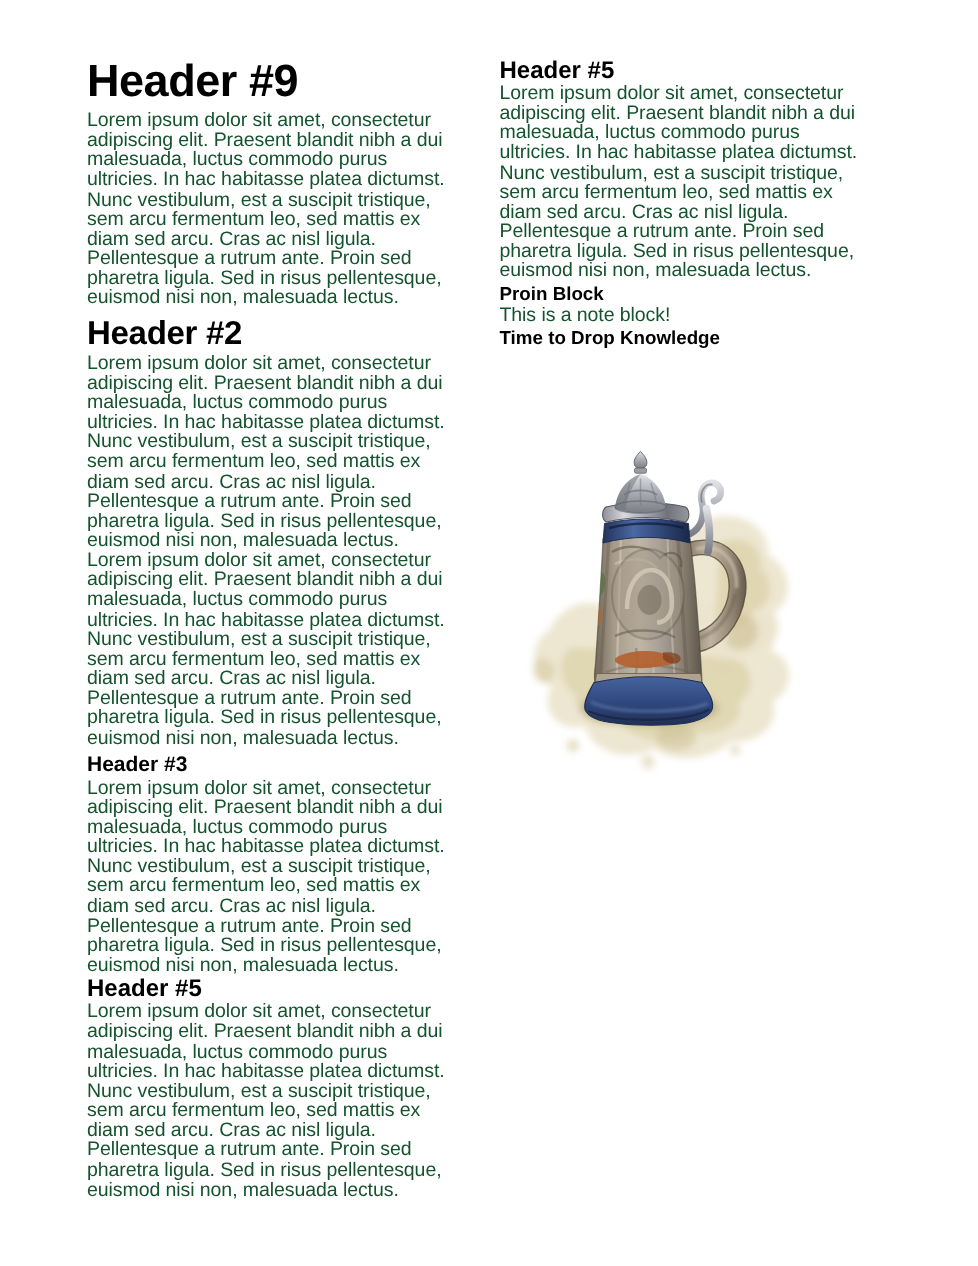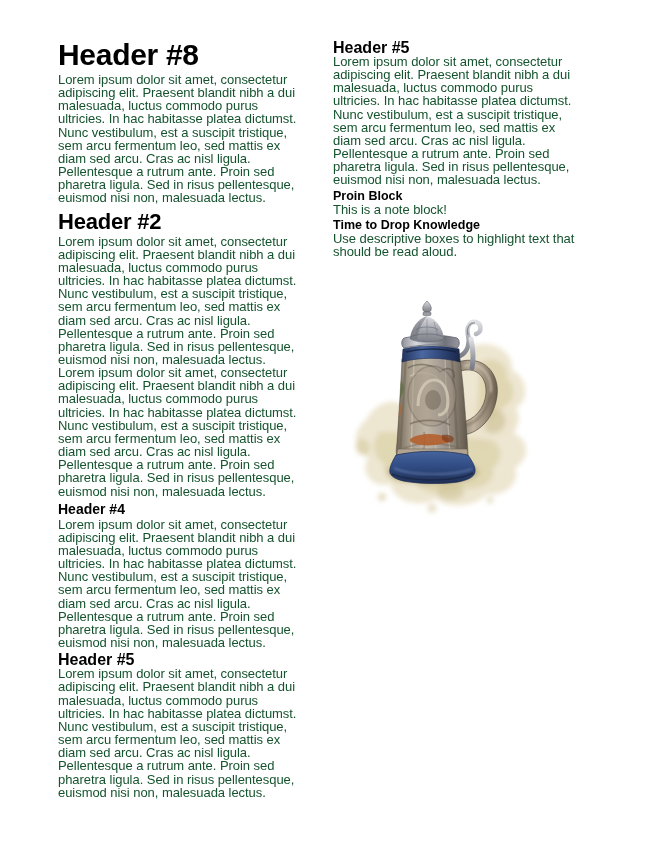--- a/index.html
+++ b/index.html
@@ -43,21 +43,21 @@
     margin: 0;
   }
 </style>
 </head>
 <body>
 
 <div class="page">
 
   <div class="col col-left">
     <section>
-      <h1>Header #8</h1>
+      <h1>Header #9</h1>
       <p class="body">Lorem ipsum dolor sit amet, consectetur
 adipiscing elit. Praesent blandit nibh a dui
 malesuada, luctus commodo purus
 ultricies. In hac habitasse platea dictumst.
 Nunc vestibulum, est a suscipit tristique,
 sem arcu fermentum leo, sed mattis ex
 diam sed arcu. Cras ac nisl ligula.
 Pellentesque a rutrum ante. Proin sed
 pharetra ligula. Sed in risus pellentesque,
 euismod nisi non, malesuada lectus.</p>
@@ -81,21 +81,21 @@
 malesuada, luctus commodo purus
 ultricies. In hac habitasse platea dictumst.
 Nunc vestibulum, est a suscipit tristique,
 sem arcu fermentum leo, sed mattis ex
 diam sed arcu. Cras ac nisl ligula.
 Pellentesque a rutrum ante. Proin sed
 pharetra ligula. Sed in risus pellentesque,
 euismod nisi non, malesuada lectus.</p>
     </section>
     <section>
-      <h4>Header #4</h4>
+      <h4>Header #3</h4>
       <p class="body">Lorem ipsum dolor sit amet, consectetur
 adipiscing elit. Praesent blandit nibh a dui
 malesuada, luctus commodo purus
 ultricies. In hac habitasse platea dictumst.
 Nunc vestibulum, est a suscipit tristique,
 sem arcu fermentum leo, sed mattis ex
 diam sed arcu. Cras ac nisl ligula.
 Pellentesque a rutrum ante. Proin sed
 pharetra ligula. Sed in risus pellentesque,
 euismod nisi non, malesuada lectus.</p>
@@ -125,22 +125,20 @@
 sem arcu fermentum leo, sed mattis ex
 diam sed arcu. Cras ac nisl ligula.
 Pellentesque a rutrum ante. Proin sed
 pharetra ligula. Sed in risus pellentesque,
 euismod nisi non, malesuada lectus.</p>
 
     <h6>Proin Block</h6>
     <p class="body">This is a note block!</p>
 
     <h6>Time to Drop Knowledge</h6>
-    <p class="body">Use descriptive boxes to highlight text that
-should be read aloud.</p>
 
   </div>
 
   <figure class="stein-figure">
     <svg width="200" height="225" viewBox="0 0 200 225" xmlns="http://www.w3.org/2000/svg">
       <defs>
         <filter id="wcBlur" x="-25%" y="-25%" width="150%" height="150%">
           <feGaussianBlur stdDeviation="2.4"></feGaussianBlur>
         </filter>
         <filter id="softBlur" x="-30%" y="-30%" width="160%" height="160%">

